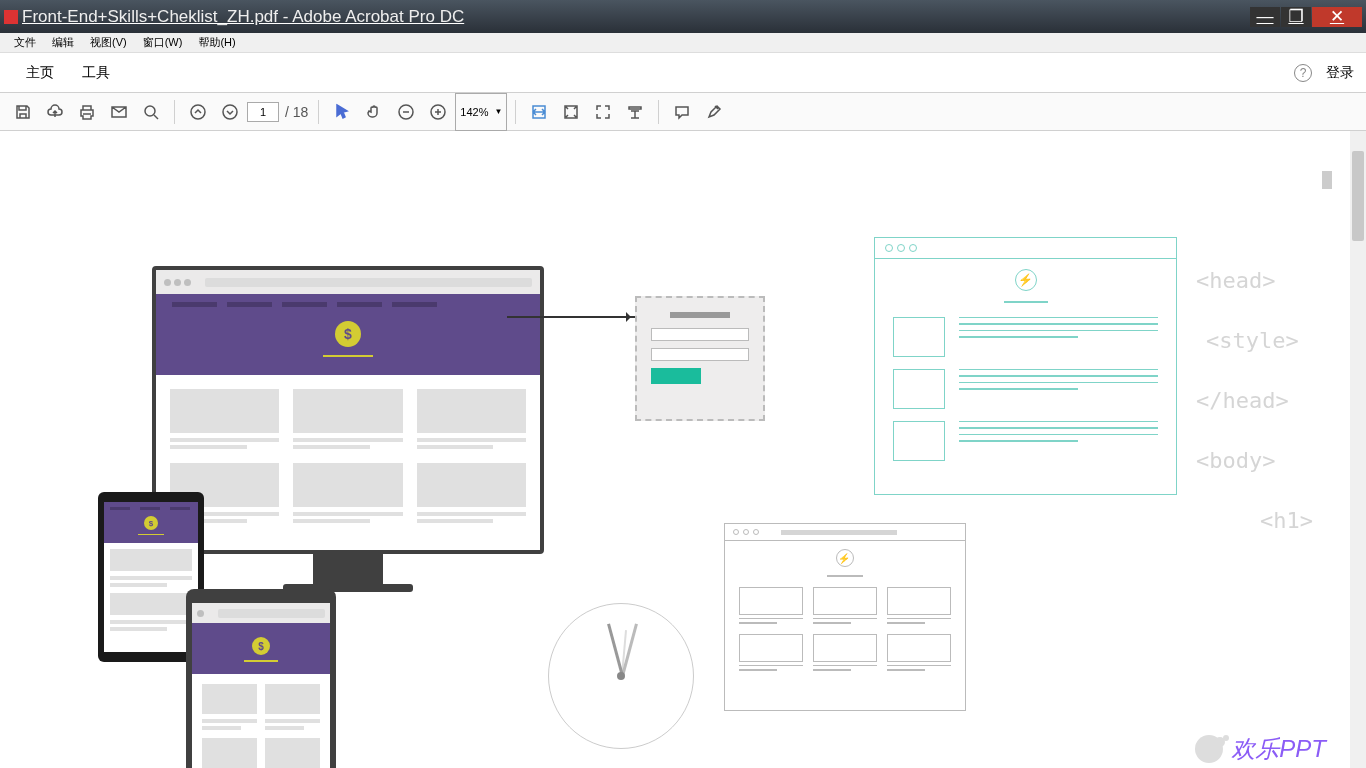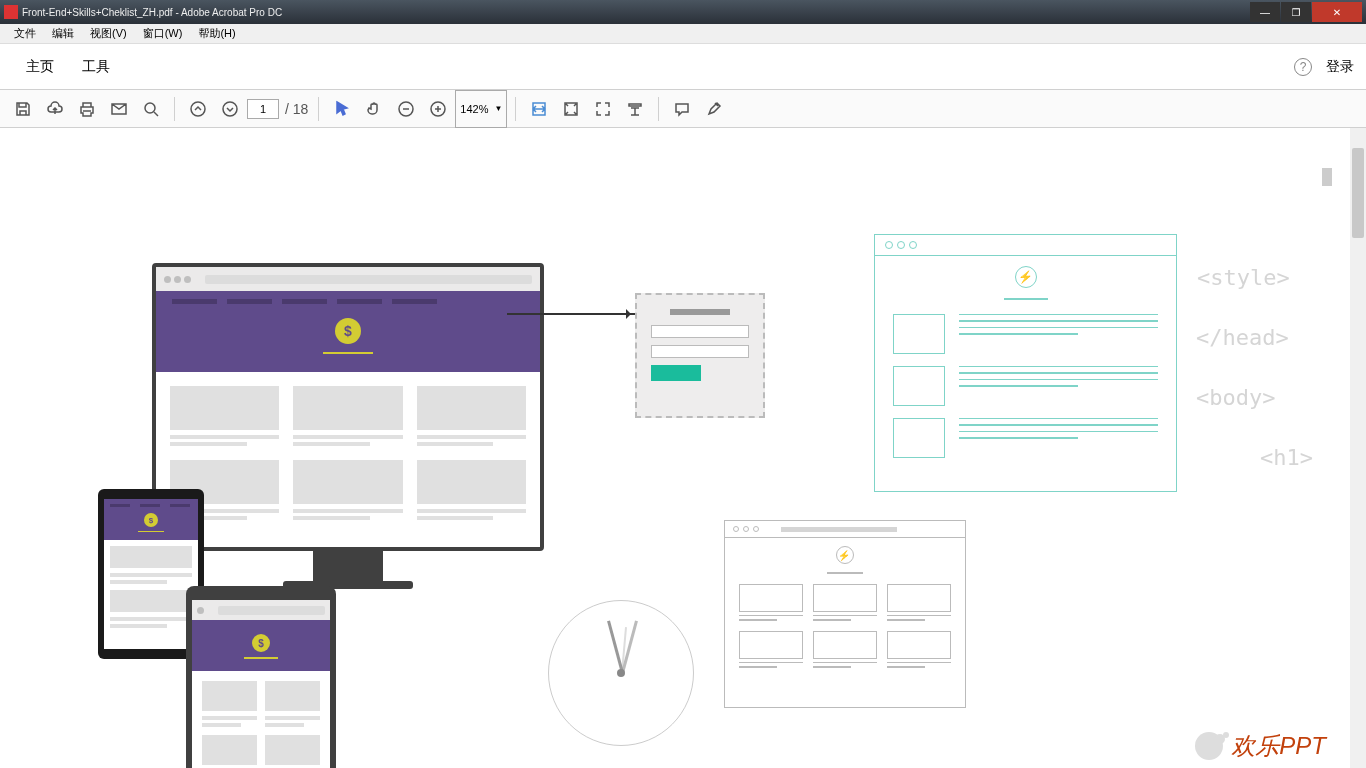--- a/index.html
+++ b/index.html
@@ -1,33 +1,33 @@
 <!DOCTYPE html>
 <html><head>
 <meta charset="utf-8">
 <style>
 * { box-sizing: border-box; margin: 0; padding: 0; }
 body { font-family: "Microsoft YaHei", Arial, sans-serif; font-size: 12px; width: 1366px; height: 768px; overflow: hidden; background: #fff; }
 
 
-.titlebar { height: 24px; background: linear-gradient(#4a5560,#2a3038); color: #fff; display: flex; align-items: center; padding: 0 4px; font-size: 10px; }
+.titlebar { height: 33px; background: linear-gradient(#4a5560,#2a3038); color: #fff; display: flex; align-items: center; padding: 0 4px; font-size: 17px; text-decoration: underline; }
 .titlebar .app-icon { width: 14px; height: 14px; background: #d33; margin-right: 4px; }
 .titlebar .title-text { flex: 1; color: #eee; }
 .win-btns { display: flex; }
 .win-btn { width: 30px; height: 20px; background: #333; color: #fff; display: flex; align-items: center; justify-content: center; margin-left: 1px; cursor: pointer; }
 .win-btn.close { background: #c0392b; width: 50px; }
 .win-btn.maximize { background: #333; }
 .win-btn.minimize { background: #333; }
 
 
 .menubar { height: 20px; background: #f0f0f0; display: flex; align-items: center; padding: 0 6px; font-size: 11px; border-bottom: 1px solid #ddd; }
 .menu-item { padding: 10px 8px; cursor: pointer; }
 
 
-.tabrow { height: 46px; background: #fff; border-bottom: 1px solid #d0d0d0; display: flex; align-items: center; padding: 0 12px; font-size: 13px; }
+.tabrow { height: 40px; background: #fff; border-bottom: 1px solid #d0d0d0; display: flex; align-items: center; padding: 0 12px; font-size: 13px; }
 .tab-home, .tab-tools { padding: 6px 14px; cursor: pointer; font-size: 14px; font-weight: 500; }
 .doc-tab { padding: 6px 14px; border: 1px solid #d0d0d0; border-bottom: none; background: #fff; margin-left: 10px; position: relative; font-size: 12px; display: flex; align-items: center; gap: 10px; }
 .doc-tab .x { cursor: pointer; font-size: 14px; }
 .tabrow .right { margin-left: auto; display: flex; align-items: center; gap: 14px; }
 .help-circle { width: 18px; height: 18px; border: 1.5px solid #888; border-radius: 50%; display: flex; align-items: center; justify-content: center; font-size: 12px; color: #888; cursor: pointer; }
 .login { font-size: 14px; cursor: pointer; }
 
 
 .toolbar { height: 38px; background: #fafafa; border-bottom: 1px solid #d0d0d0; display: flex; align-items: center; padding: 0 8px; gap: 2px; }
 .tbtn { width: 30px; height: 28px; display: flex; align-items: center; justify-content: center; cursor: pointer; color: #555; }
@@ -125,21 +125,21 @@
 
 
 .gauge { position: absolute; left: 548px; top: 472px; width: 146px; height: 146px; border: 1.5px solid #ccc; border-radius: 50%; }
 .gauge .needle { position: absolute; left: 50%; top: 50%; width: 3px; height: 54px; background: #999; transform-origin: top center; }
 .gauge .needle.n1 { transform: rotate(165deg); }
 .gauge .needle.n2 { transform: rotate(195deg); background: #bbb; }
 .gauge .needle.n3 { transform: rotate(185deg); background: #ddd; width: 2px; height: 46px; }
 .gauge .hub { position: absolute; left: 50%; top: 50%; width: 8px; height: 8px; background: #888; border-radius: 50%; transform: translate(-50%,-50%); }
 
 
-.watermark { position: absolute; right: 24px; bottom: 14px; color: #c2410c; font-size: 24px; display: flex; align-items: center; gap: 8px; font-style: italic; }
+.watermark { position: absolute; right: 24px; bottom: 14px; color: #8b5cf6; font-size: 24px; display: flex; align-items: center; gap: 8px; font-style: italic; }
 .watermark .wicon { width: 28px; height: 28px; border-radius: 50%; background: #ddd; position: relative; }
 .watermark .wicon::before { content: ""; position: absolute; width: 10px; height: 10px; background: #ddd; border-radius: 50%; right: -2px; top: 2px; }
 .watermark .wicon::after { content: ""; position: absolute; width: 6px; height: 6px; background: #ddd; border-radius: 50%; right: -6px; top: 0; }
 
 
 .side-strip { position: absolute; right: 18px; top: 40px; width: 10px; height: 18px; background: #ccc; }
 
 </style>
 </head>
 <body>
@@ -480,21 +480,22 @@
     </div>
 
     <div class="gauge">
       <div class="needle n3"></div>
       <div class="needle n2"></div>
       <div class="needle n1"></div>
       <div class="hub"></div>
     </div>
 
     <div class="code-tags">
-      <div style="margin-left:1px">&lt;style&gt;</div>
+      <div>&lt;head&gt;</div>
+      <div style="margin-left:10px">&lt;style&gt;</div>
       <div>&lt;/head&gt;</div>
       <div>&lt;body&gt;</div>
       <div style="margin-left:64px">&lt;h1&gt;</div>
     </div>
 
     <div class="watermark">
       <div class="wicon"></div>
       <span>欢乐PPT</span>
     </div>
 

